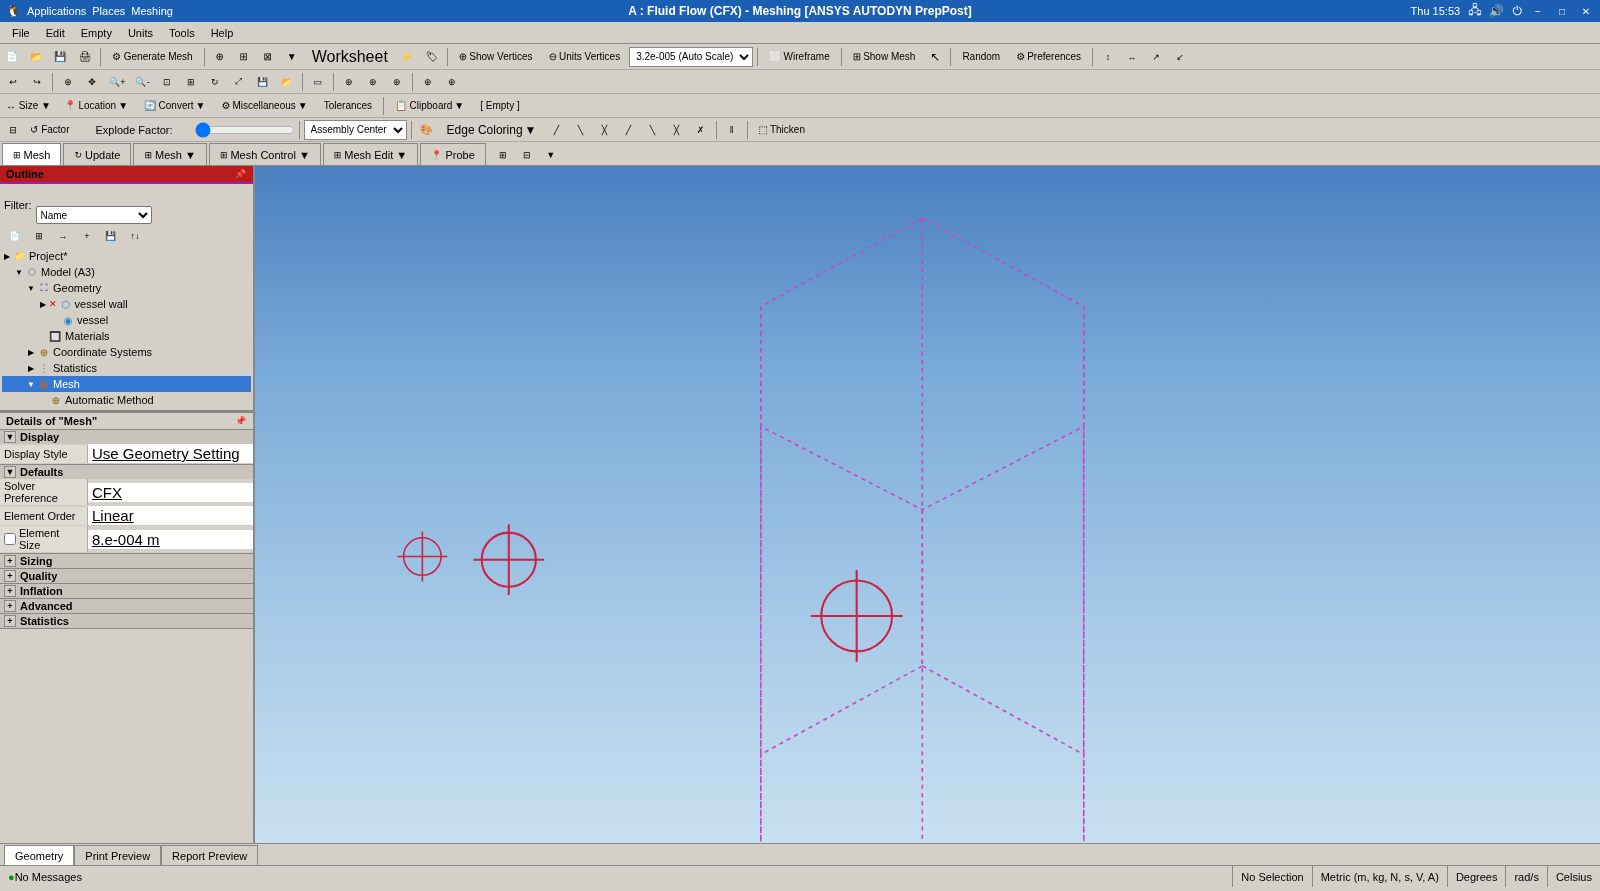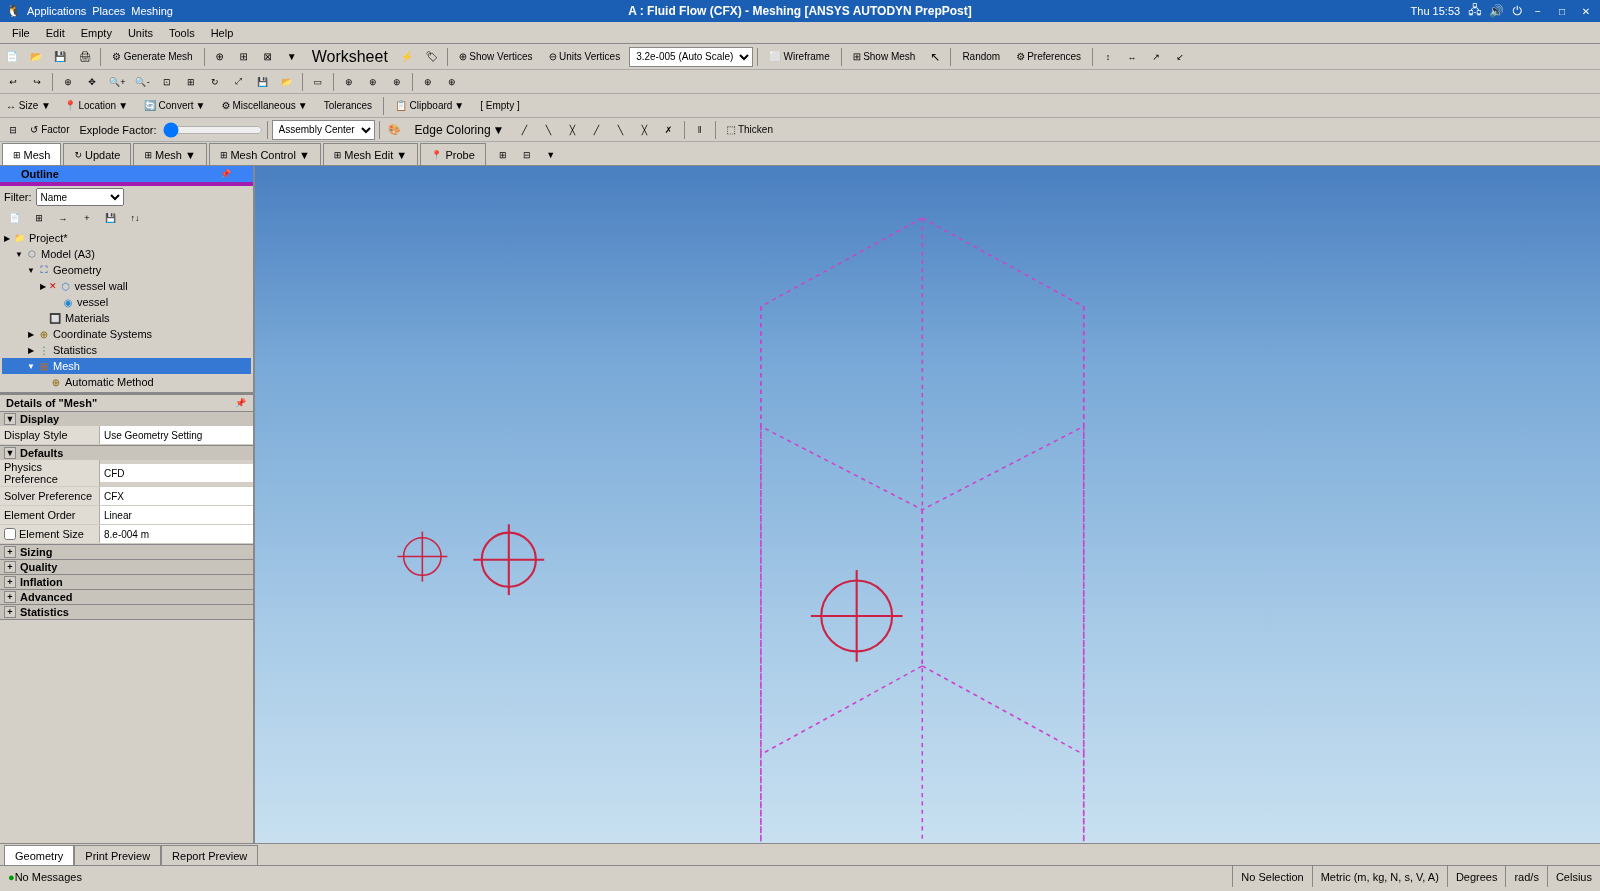--- a/index.html
+++ b/index.html
@@ -30,42 +30,42 @@
     .tab-item.active { background: #fff; }
     
     
     #main { display: flex; height: calc(891px - 22px - 22px - 26px - 26px - 26px - 24px - 22px); }
     
     
     #left-panel { width: 255px; display: flex; flex-direction: column; background: #d4d0c8; border-right: 2px solid #888; }
     
     
     #outline { flex: 0 0 auto; border-bottom: 2px solid #888; }
-    #outline-header { background: #3b82f6; padding: 2px 21px; font-weight: bold; font-size: 11px; display: flex; align-items: center; justify-content: space-between; border-bottom: 4px solid #a21caf; }
+    #outline-header { background: #b91c1c; padding: 2px 6px; font-weight: bold; font-size: 11px; display: flex; align-items: center; justify-content: space-between; border-bottom: 2px solid #a21caf; }
     #outline-filter { display: flex; align-items: center; gap: 4px; padding: 2px 4px; }
     #outline-filter select { font-size: 10px; height: 18px; }
     #outline-toolbar { display: flex; align-items: center; padding: 1px 4px; gap: 2px; }
     #outline-tree { padding: 2px; min-height: 160px; }
     .tree-item { display: flex; align-items: center; padding: 1px 0; cursor: pointer; white-space: nowrap; font-size: 11px; }
     .tree-item.selected { background: #3478d4; color: #fff; }
     .tree-indent-1 { padding-left: 12px; }
     .tree-indent-2 { padding-left: 24px; }
     .tree-indent-3 { padding-left: 36px; }
     .tree-indent-4 { padding-left: 48px; }
     .tree-icon { width: 14px; height: 14px; display: inline-flex; align-items: center; justify-content: center; font-size: 9px; margin-right: 2px; }
     .expand-icon { width: 10px; height: 10px; display: inline-flex; align-items: center; justify-content: center; font-size: 8px; margin-right: 1px; cursor: pointer; }
     
     
     #details { flex: 1; overflow-y: auto; }
     #details-header { background: #d4d0c8; padding: 2px 6px; font-weight: bold; font-size: 11px; display: flex; align-items: center; justify-content: space-between; border-bottom: 1px solid #888; border-top: 1px solid #888; }
     .details-section { border-bottom: 1px solid #888; }
     .details-section-header { background: #c8c4bc; padding: 1px 4px; font-weight: bold; font-size: 11px; display: flex; align-items: center; gap: 4px; cursor: pointer; }
     .details-row { display: flex; align-items: center; border-bottom: 1px solid #d0ccc4; }
-    .details-label { width: 100px; padding: 1px 4px; font-size: 11px; background: #e0dcd4; border-right: 1px solid #b0aca4; min-height: 18px; display: flex; align-items: center; }
-    .details-value { flex: 1; padding: 1px 4px; font-size: 10px; background: #fff; min-height: 18px; display: flex; align-items: center; }
+    .details-label { width: 88px; padding: 1px 4px; font-size: 11px; background: #e0dcd4; border-right: 1px solid #b0aca4; min-height: 18px; display: flex; align-items: center; }
+    .details-value { flex: 1; padding: 1px 4px; font-size: 15px; background: #fff; min-height: 18px; display: flex; align-items: center; text-decoration: underline; }
     .collapse-expand { width: 12px; height: 12px; display: flex; align-items: center; justify-content: center; font-size: 9px; cursor: pointer; border: 1px solid #888; background: #d4d0c8; }
     
     
     #viewport { flex: 1; position: relative; overflow: hidden; }
     #viewport-bg { width: 100%; height: 100%; background: linear-gradient(to bottom, #4a7fc0 0%, #7aaad8 30%, #aacce8 70%, #c8e0f0 100%); position: relative; }
     
     
     #bottom-tabs { height: 22px; background: #d4d0c8; display: flex; align-items: flex-end; border-top: 1px solid #888; padding: 0 4px; }
     .bottom-tab { padding: 1px 10px; height: 20px; display: flex; align-items: center; cursor: pointer; font-size: 11px; border: 1px solid #888; border-bottom: none; background: #d4d0c8; }
     .bottom-tab.active { background: #fff; }
@@ -225,21 +225,21 @@
     <span>Clipboard</span> ▼
   </button>
   <button class="tb-btn with-text" style="font-size:10px;">
     <span>[ Empty ]</span>
   </button>
 </div>
 
 <div class="toolbar-row toolbar-row-2">
   <button class="tb-btn" style="font-size:9px;">⊟</button>
   <button class="tb-btn" style="font-size:10px;">↺ Factor</button>
-  <span class="explode-label" style="margin: 0 4px;">Explode Factor:</span>
+  <span class="explode-label" style="margin: 0 20px;">Explode Factor:</span>
   <input type="range" class="explode-slider" min="0" max="100" value="0" style="width: 100px;">
   <div class="tb-separator"></div>
   <select class="tb-dropdown" style="font-size:10px;">
     <option>Assembly Center</option>
   </select>
   <div class="tb-separator"></div>
   <button class="tb-btn" style="font-size:10px;">🎨</button>
   <button class="tb-btn with-text" style="font-size:12px;">
     <span>Edge Coloring</span> ▼
   </button>
@@ -295,21 +295,21 @@
 
   <div id="left-panel">
 
     <div id="outline">
       <div id="outline-header">
         <span>Outline</span>
         <span style="cursor:pointer; font-size:9px;">📌</span>
       </div>
       <div id="outline-filter">
         <span>Filter:</span>
-        <select style="font-size:10px; height:18px; width:88px;">
+        <select style="font-size:10px; height:18px; width:116px;margin-top:20px;">
           <option>Name</option>
         </select>
       </div>
       <div id="outline-toolbar">
         <button class="tb-btn" style="height:18px; font-size:9px;">📄</button>
         <button class="tb-btn" style="height:18px; font-size:9px;">⊞</button>
         <button class="tb-btn" style="height:18px; font-size:9px;">→</button>
         <button class="tb-btn" style="height:18px; font-size:9px;">+</button>
         <button class="tb-btn" style="height:18px; font-size:9px;">💾</button>
         <button class="tb-btn" style="height:18px; font-size:9px;">↑↓</button>
@@ -395,24 +395,20 @@
           <div class="details-value">Use Geometry Setting</div>
         </div>
       </div>
 
       <div class="details-section">
         <div class="details-section-header">
           <span class="collapse-expand">▼</span>
           <span>Defaults</span>
         </div>
         <div class="details-row">
-          <div class="details-label">Physics Preference</div>
-          <div class="details-value">CFD</div>
-        </div>
-        <div class="details-row">
           <div class="details-label">Solver Preference</div>
           <div class="details-value">CFX</div>
         </div>
         <div class="details-row">
           <div class="details-label">Element Order</div>
           <div class="details-value">Linear</div>
         </div>
         <div class="details-row">
           <div class="details-label">
             <input type="checkbox" class="cb-small" style="">

